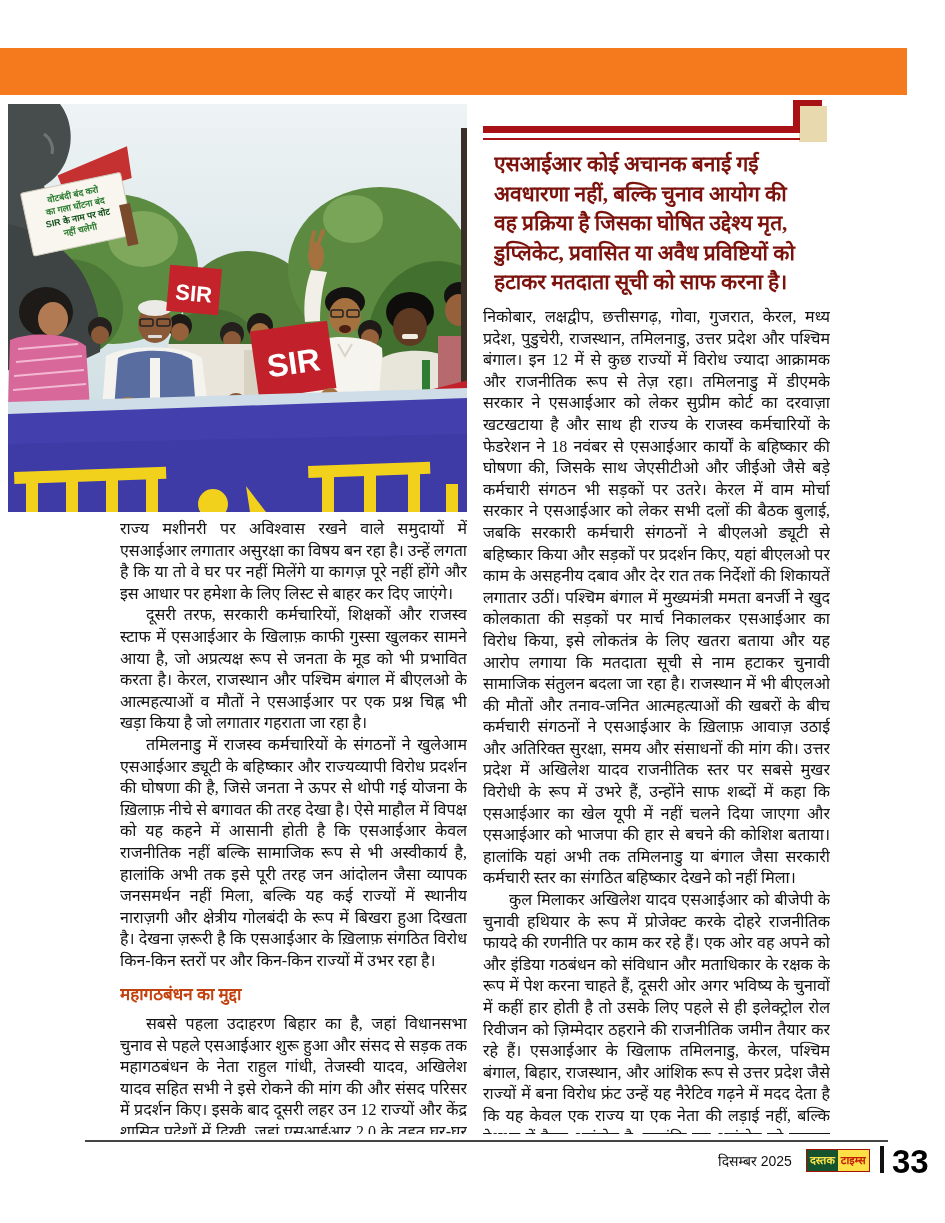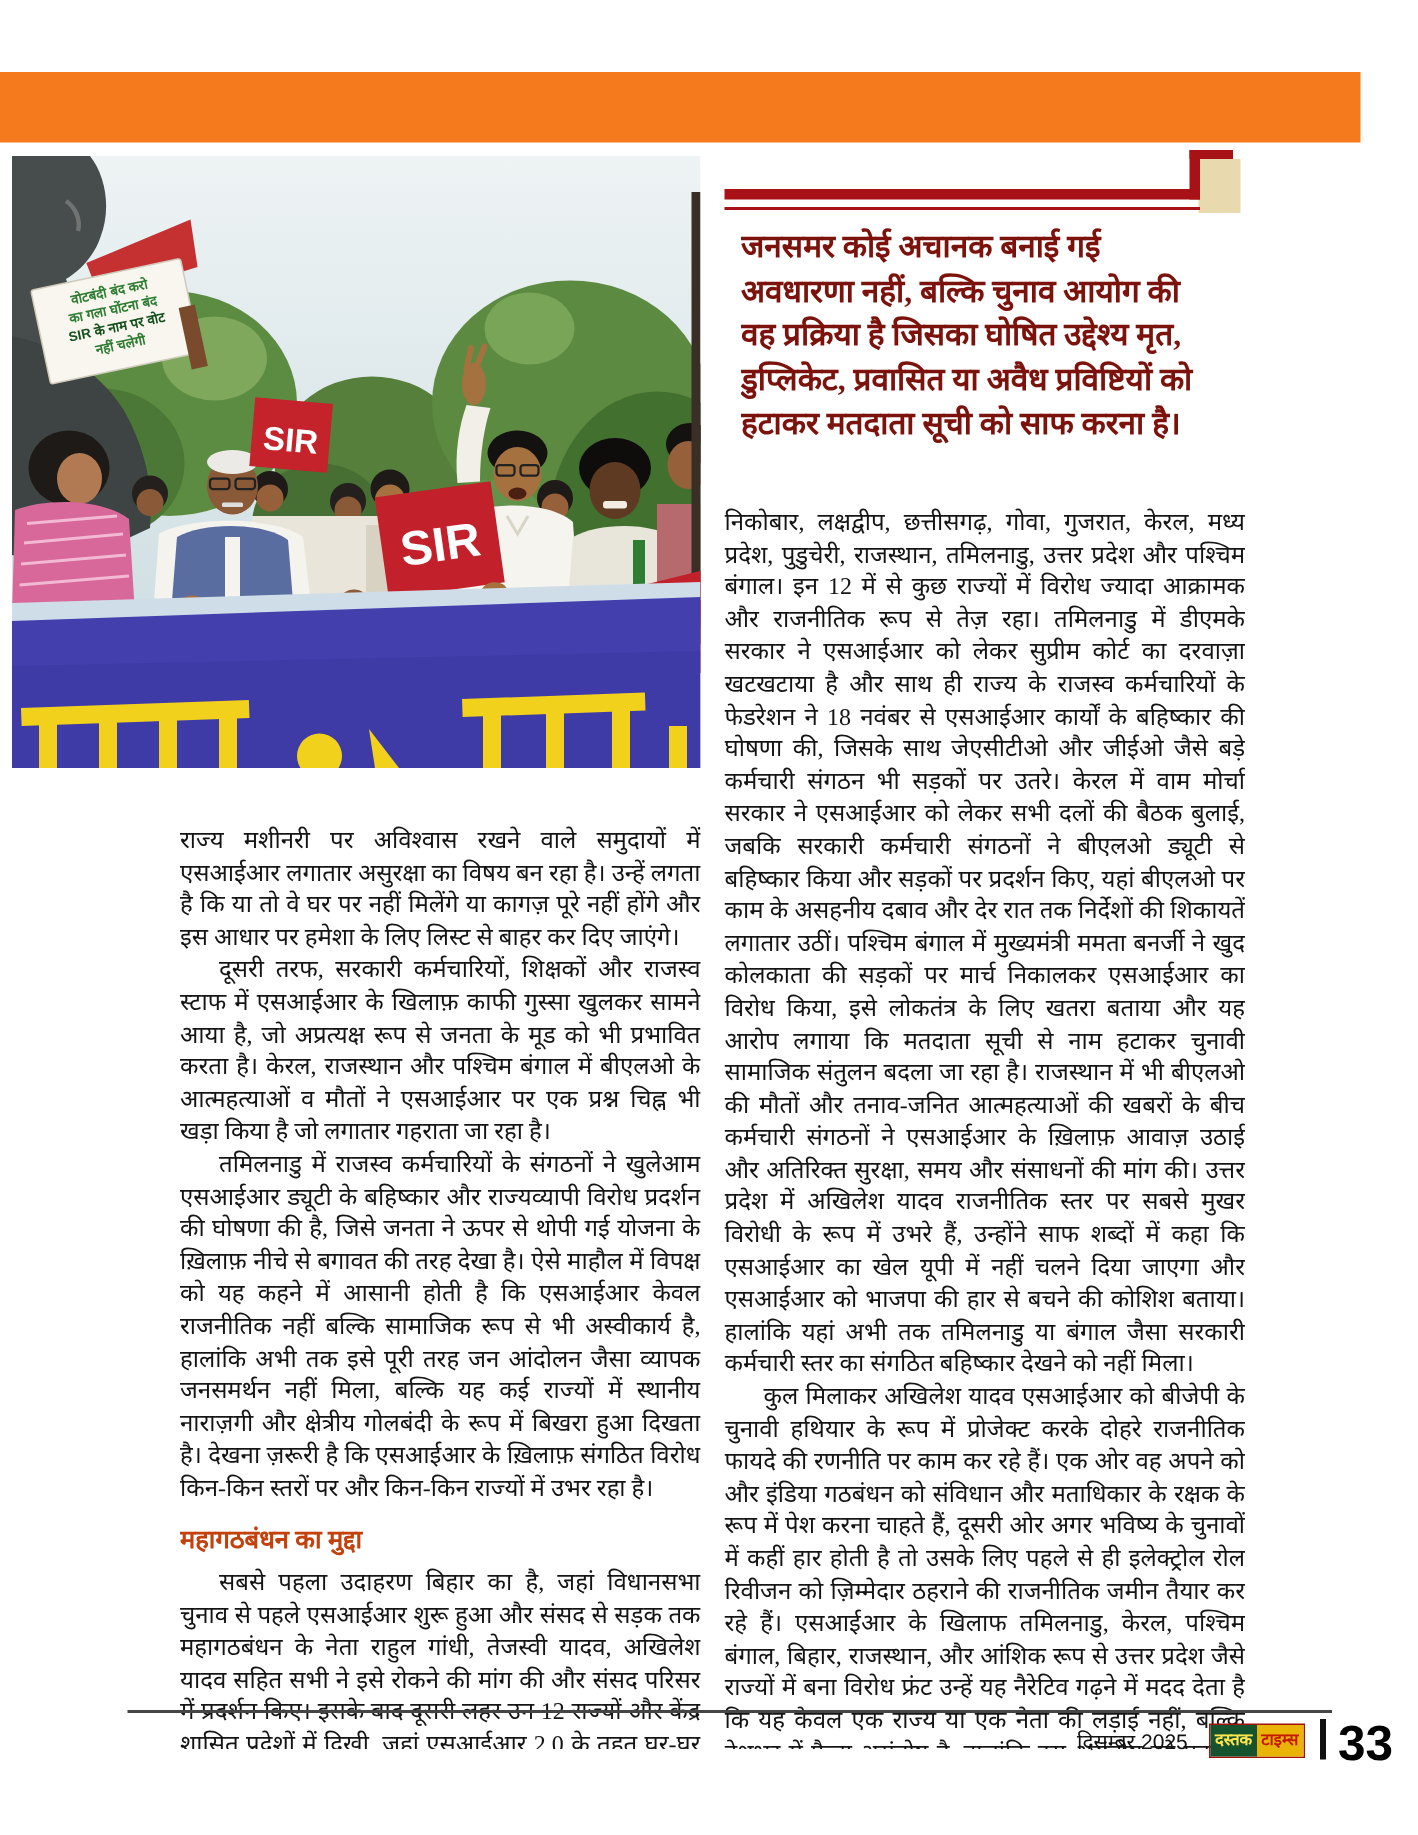--- a/index.html
+++ b/index.html
@@ -17,36 +17,36 @@
   .q-tan{position:absolute;left:799px;top:106px;width:28px;height:36px;background:#e9d9ae;}
   .q-thick{position:absolute;left:483px;top:126px;width:317px;height:7px;background:#a81116;}
   .q-vert{position:absolute;left:793px;top:100px;width:7px;height:33px;background:#a81116;}
   .q-arm{position:absolute;left:793px;top:100px;width:29px;height:6px;background:#a81116;}
   .q-thin{position:absolute;left:483px;top:138px;width:317px;height:2px;background:#a81116;}
 
   .pull-quote{position:absolute;left:494px;top:150px;width:318px;height:152px;overflow:hidden;
        margin:0;font-size:21px;line-height:29.5px;font-weight:600;color:#7c120c;text-align:left;}
 
   
-  .col{position:absolute;width:347px;font-size:16px;line-height:21.6px;text-align:justify;color:#141414;overflow:hidden;margin-top:32px;}
+  .col{position:absolute;width:347px;font-size:16px;line-height:21.6px;text-align:justify;color:#141414;overflow:hidden;}
   .col-left{left:120px;top:518px;height:616px;}
   .col-right{left:483px;top:306px;height:828px;}
   .col p{margin:0;}
   .col p.ind{text-indent:26px;}
   .col h3{margin:13px 0 7px 0;font-size:17px;font-weight:bold;color:#c2410c;}
 
   
   .f-rule{position:absolute;left:85px;top:1140px;width:803px;height:2px;background:#454545;}
   .f-date{position:absolute;left:718px;top:1151px;font-family:"Liberation Sans","DejaVu Sans",sans-serif;
           font-weight:normal;font-size:14px;color:#111;}
   .f-logo{position:absolute;left:806px;top:1149px;height:21px;display:flex;border:1px solid #a31205;}
   .f-logo span{font-family:"Liberation Sans","DejaVu Sans",sans-serif;font-weight:bold;font-size:11px;
           line-height:21px;padding:0 3px;white-space:nowrap;}
   .lg1{background:#14532d;color:#ffe54d;}
-  .lg2{background:#eab308;color:#c41a05;}
+  .lg2{background:#fde047;color:#c41a05;}
   .f-bar{position:absolute;left:880px;top:1146px;width:4px;height:27px;background:#111;}
   .f-num{position:absolute;left:892px;top:1143px;font-family:"Liberation Sans","DejaVu Sans",sans-serif;
          font-size:33px;font-weight:bold;color:#000;}
 </style>
 </head>
 <body>
 
 <div class="page">
 
   <div class="top-band"></div>
@@ -192,21 +192,21 @@
       </g>
     </svg>
   </figure>
 
   <div class="q-tan"></div>
   <div class="q-thick"></div>
   <div class="q-vert"></div>
   <div class="q-arm"></div>
   <div class="q-thin"></div>
 
-  <blockquote class="pull-quote">जनसमर कोई अचानक बनाई गई अवधारणा नहीं, बल्कि चुनाव आयोग की वह प्रक्रिया है जिसका घोषित उद्देश्य मृत, डुप्लिकेट, प्रवासित या अवैध प्रविष्टियों को हटाकर मतदाता सूची को साफ करना है।</blockquote>
+  <blockquote class="pull-quote">एसआईआर कोई अचानक बनाई गई अवधारणा नहीं, बल्कि चुनाव आयोग की वह प्रक्रिया है जिसका घोषित उद्देश्य मृत, डुप्लिकेट, प्रवासित या अवैध प्रविष्टियों को हटाकर मतदाता सूची को साफ करना है।</blockquote>
 
   <div class="col col-left">
     <p>राज्य मशीनरी पर अविश्वास रखने वाले समुदायों में एसआईआर लगातार असुरक्षा का विषय बन रहा है। उन्हें लगता है कि या तो वे घर पर नहीं मिलेंगे या कागज़ पूरे नहीं होंगे और इस आधार पर हमेशा के लिए लिस्ट से बाहर कर दिए जाएंगे।</p>
     <p class="ind">दूसरी तरफ, सरकारी कर्मचारियों, शिक्षकों और राजस्व स्टाफ में एसआईआर के खिलाफ़ काफी गुस्सा खुलकर सामने आया है, जो अप्रत्यक्ष रूप से जनता के मूड को भी प्रभावित करता है। केरल, राजस्थान और पश्चिम बंगाल में बीएलओ के आत्महत्याओं व मौतों ने एसआईआर पर एक प्रश्न चिह्न भी खड़ा किया है जो लगातार गहराता जा रहा है।</p>
     <p class="ind">तमिलनाडु में राजस्व कर्मचारियों के संगठनों ने खुलेआम एसआईआर ड्यूटी के बहिष्कार और राज्यव्यापी विरोध प्रदर्शन की घोषणा की है, जिसे जनता ने ऊपर से थोपी गई योजना के ख़िलाफ़ नीचे से बगावत की तरह देखा है। ऐसे माहौल में विपक्ष को यह कहने में आसानी होती है कि एसआईआर केवल राजनीतिक नहीं बल्कि सामाजिक रूप से भी अस्वीकार्य है, हालांकि अभी तक इसे पूरी तरह जन आंदोलन जैसा व्यापक जनसमर्थन नहीं मिला, बल्कि यह कई राज्यों में स्थानीय नाराज़गी और क्षेत्रीय गोलबंदी के रूप में बिखरा हुआ दिखता है। देखना ज़रूरी है कि एसआईआर के ख़िलाफ़ संगठित विरोध किन-किन स्तरों पर और किन-किन राज्यों में उभर रहा है।</p>
     <h3>महागठबंधन का मुद्दा</h3>
     <p class="ind">सबसे पहला उदाहरण बिहार का है, जहां विधानसभा चुनाव से पहले एसआईआर शुरू हुआ और संसद से सड़क तक महागठबंधन के नेता राहुल गांधी, तेजस्वी यादव, अखिलेश यादव सहित सभी ने इसे रोकने की मांग की और संसद परिसर में प्रदर्शन किए। इसके बाद दूसरी लहर उन 12 राज्यों और केंद्र शासित प्रदेशों में दिखी, जहां एसआईआर 2.0 के तहत घर-घर गणना शुरू हुई। अंडमान-</p>
   </div>
 
   <div class="col col-right">

